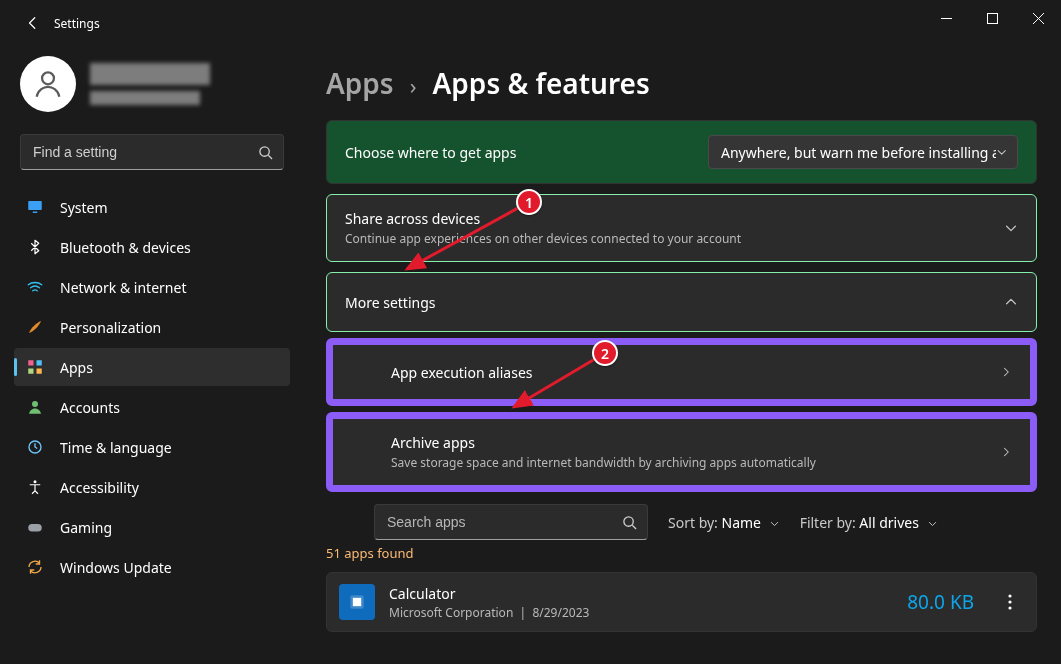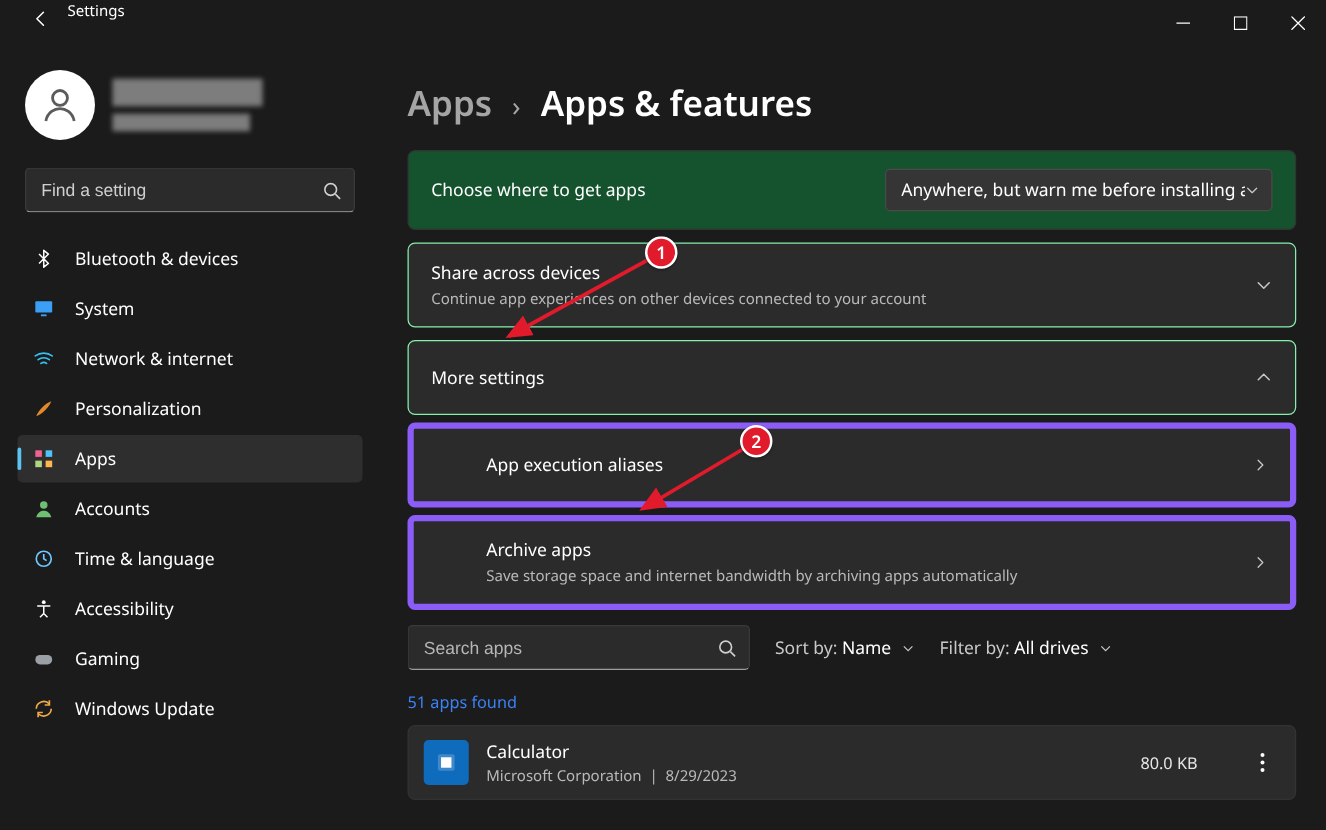--- a/index.html
+++ b/index.html
@@ -7,20 +7,21 @@
   body {
     font-family: "Segoe UI", "Segoe UI Variable", system-ui, sans-serif;
     background: #1b1b1b;
     color: #ffffff;
     position: relative;
   }
   
   .titlebar {
     height: 46px;
     display: flex;
+    align-items: center;
     padding-left: 18px;
     position: relative;
   }
   .back-btn {
     width: 30px; height: 30px;
     display:flex; align-items:center; justify-content:center;
     color:#fff; border-radius:4px;
   }
   .title-lbl { font-size: 12px; margin-left: 6px; color:#fff; }
   .win-controls {
@@ -138,66 +139,67 @@
     background:#2b2b2b;
     border:1px solid #86efac;
     border-radius:6px;
     display:flex; align-items:center; justify-content:space-between;
     padding: 14px 18px;
     min-height:60px;
     margin-top:6px;
   }
   .sg-sub {
     background:#2b2b2b;
-    border:5px solid #8b5cf6;
+    border:7px solid #8b5cf6;
     border-radius:6px;
     display:flex; align-items:center; justify-content:space-between;
     padding: 14px 18px 14px 58px;
     min-height:68px;
     margin-top:6px;
   }
 
   .section-h {
     font-size:14px; font-weight:600; color:#fff;
     margin-top:28px;
   }
   .list-controls {
     display:flex; align-items:center; gap:20px;
     margin-top:12px;
+    margin-left:48px;
   }
   .search-apps {
     width:274px; height:36px;
     background:#2b2b2b; border:1px solid #3a3a3a; border-bottom:1px solid #9e9e9e; border-radius:4px;
     display:flex; align-items:center; padding:0 10px 0 12px;
   }
   .search-apps input {
     flex:1; background:transparent; border:none; outline:none; color:#fff; font-size:14px;
   }
   .search-apps input::placeholder { color:#b6b6b6; }
   .ctl-txt { font-size:14px; color:#c9c9c9;text-align:center; }
   .ctl-val { color:#fff; }
 
-  .count-lbl { font-size:13px; color:#3b82f6; margin-top:16px; }
+  .count-lbl { font-size:13px; color:#fdba74; margin-top:4px; }
 
   .app-row {
     background:#2b2b2b; border:1px solid #333; border-radius:6px;
     height:60px; margin-top:10px;
     display:flex; align-items:center;
     padding: 0 8px 0 12px;
     gap:14px;
   }
   .app-ico {
     width:36px; height:36px; border-radius:4px;
     background:#0f6cbd;
     display:flex; align-items:center; justify-content:center;
   }
   .app-meta { flex:1; display:flex; flex-direction:column; }
   .app-name { font-size:14px; color:#fff; }
   .app-sub  { font-size:12px; color:#b9b9b9; margin-top:1px; }
-  .app-size { font-size:13px; color:#e5e5e5; margin-right:20px; }
+  .app-size { font-size:19px; color:#0ea5e9; margin-right:4px; }
   .kebab { width:36px; height:36px; display:flex; align-items:center; justify-content:center; color:#fff; }
   .anno-dot {
     width:26px; height:26px; border-radius:50%;
     background:#e21b2c; border:2px solid #fff;
     color:#fff; font-size:14px; font-weight:600;
     display:flex; align-items:center; justify-content:center;
     box-shadow:0 1px 2px rgba(0,0,0,.4);
   }
 </style>
 </head>
@@ -250,33 +252,33 @@
       <svg width="15" height="15" viewBox="0 0 16 16">
           <circle cx="7" cy="7" r="5" stroke="#cfcfcf" stroke-width="1.4" fill="none"></circle>
           <path d="M11 11l4 4" stroke="#cfcfcf" stroke-width="1.4"></path>
         </svg>
     </div>
 
     <div class="nav" id="nav">
         <div class="nav-item">
           <span class="nav-ico">
             <svg width="18" height="18" viewBox="0 0 24 24">
-              <path d="M7 7l10 10-5 4V3l5 4L7 17" stroke="#fff" stroke-width="1.6" fill="none" stroke-linejoin="round"></path>
-            </svg>
-          </span>
-          <span>Bluetooth &amp; devices</span>
-        </div>
-        <div class="nav-item">
-          <span class="nav-ico">
-            <svg width="18" height="18" viewBox="0 0 24 24">
               <rect x="3" y="4" width="18" height="12" rx="1" fill="#3a9ff5"></rect>
               <rect x="9" y="18" width="6" height="2" fill="#3a9ff5"></rect>
             </svg>
           </span>
           <span>System</span>
+        </div>
+        <div class="nav-item">
+          <span class="nav-ico">
+            <svg width="18" height="18" viewBox="0 0 24 24">
+              <path d="M7 7l10 10-5 4V3l5 4L7 17" stroke="#fff" stroke-width="1.6" fill="none" stroke-linejoin="round"></path>
+            </svg>
+          </span>
+          <span>Bluetooth &amp; devices</span>
         </div>
         <div class="nav-item">
           <span class="nav-ico">
             <svg width="18" height="18" viewBox="0 0 24 24">
               <path d="M3 9a15 15 0 0 1 18 0M6 13a10 10 0 0 1 12 0M9 17a5 5 0 0 1 6 0" stroke="#35c0f0" stroke-width="1.8" fill="none" stroke-linecap="round"></path>
             </svg>
           </span>
           <span>Network &amp; internet</span>
         </div>
         <div class="nav-item">

